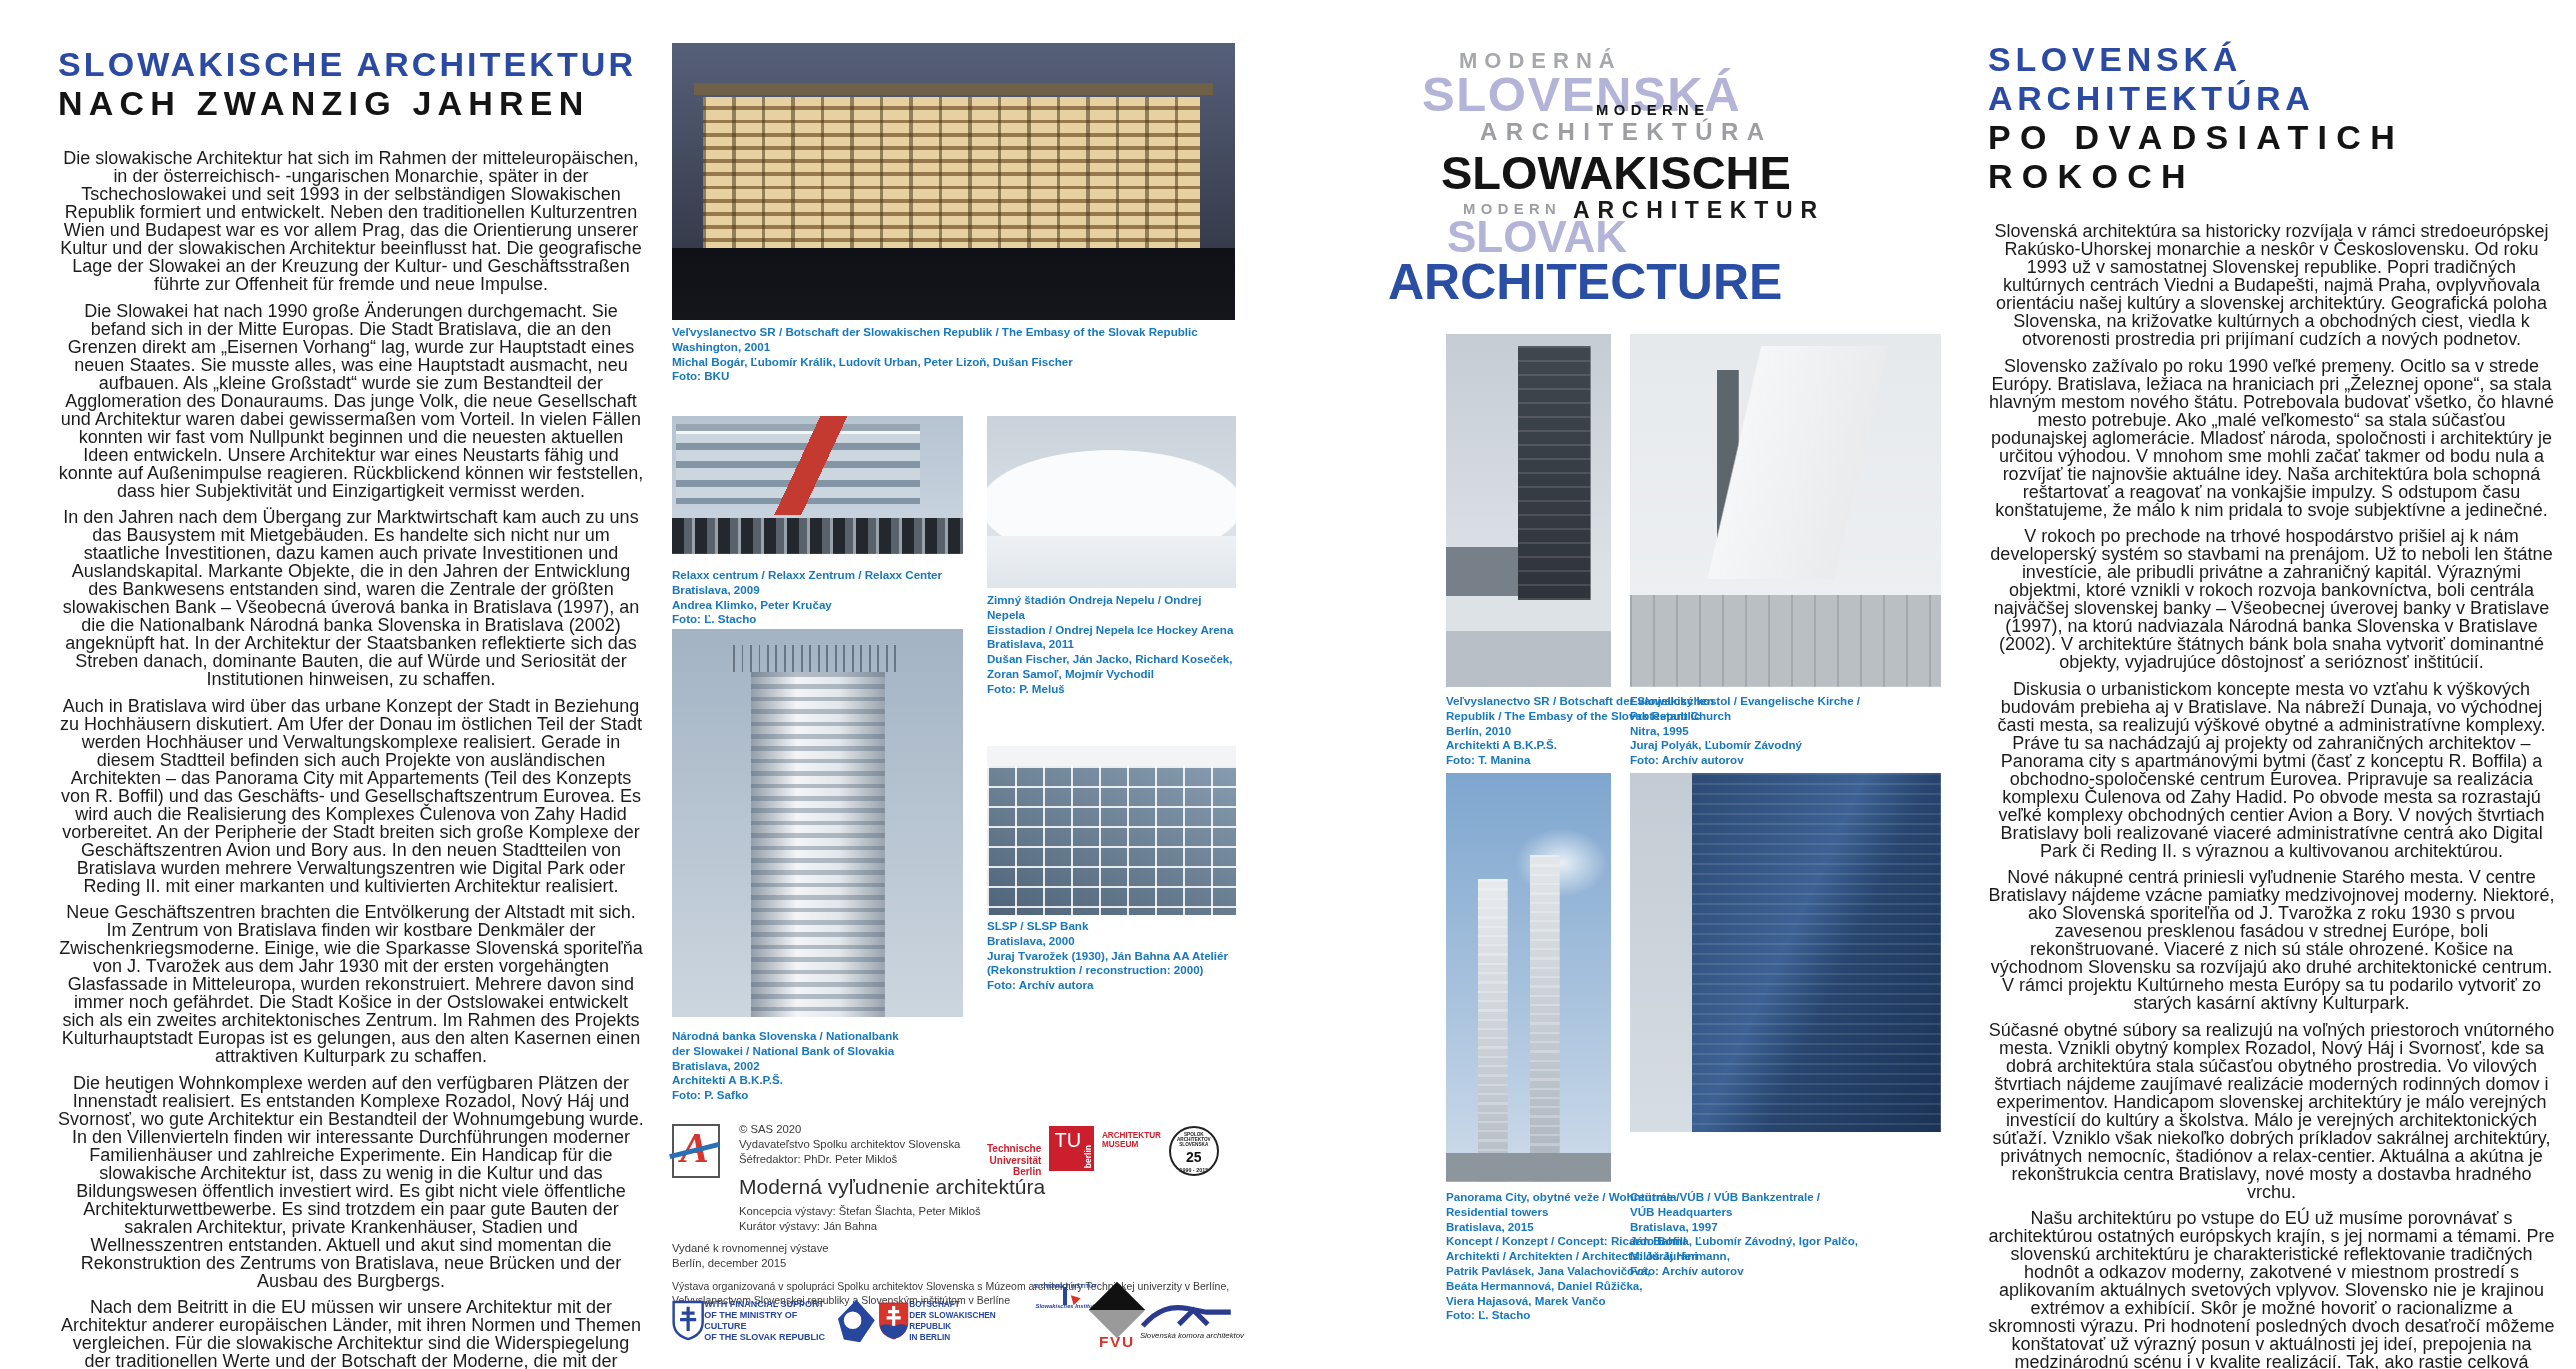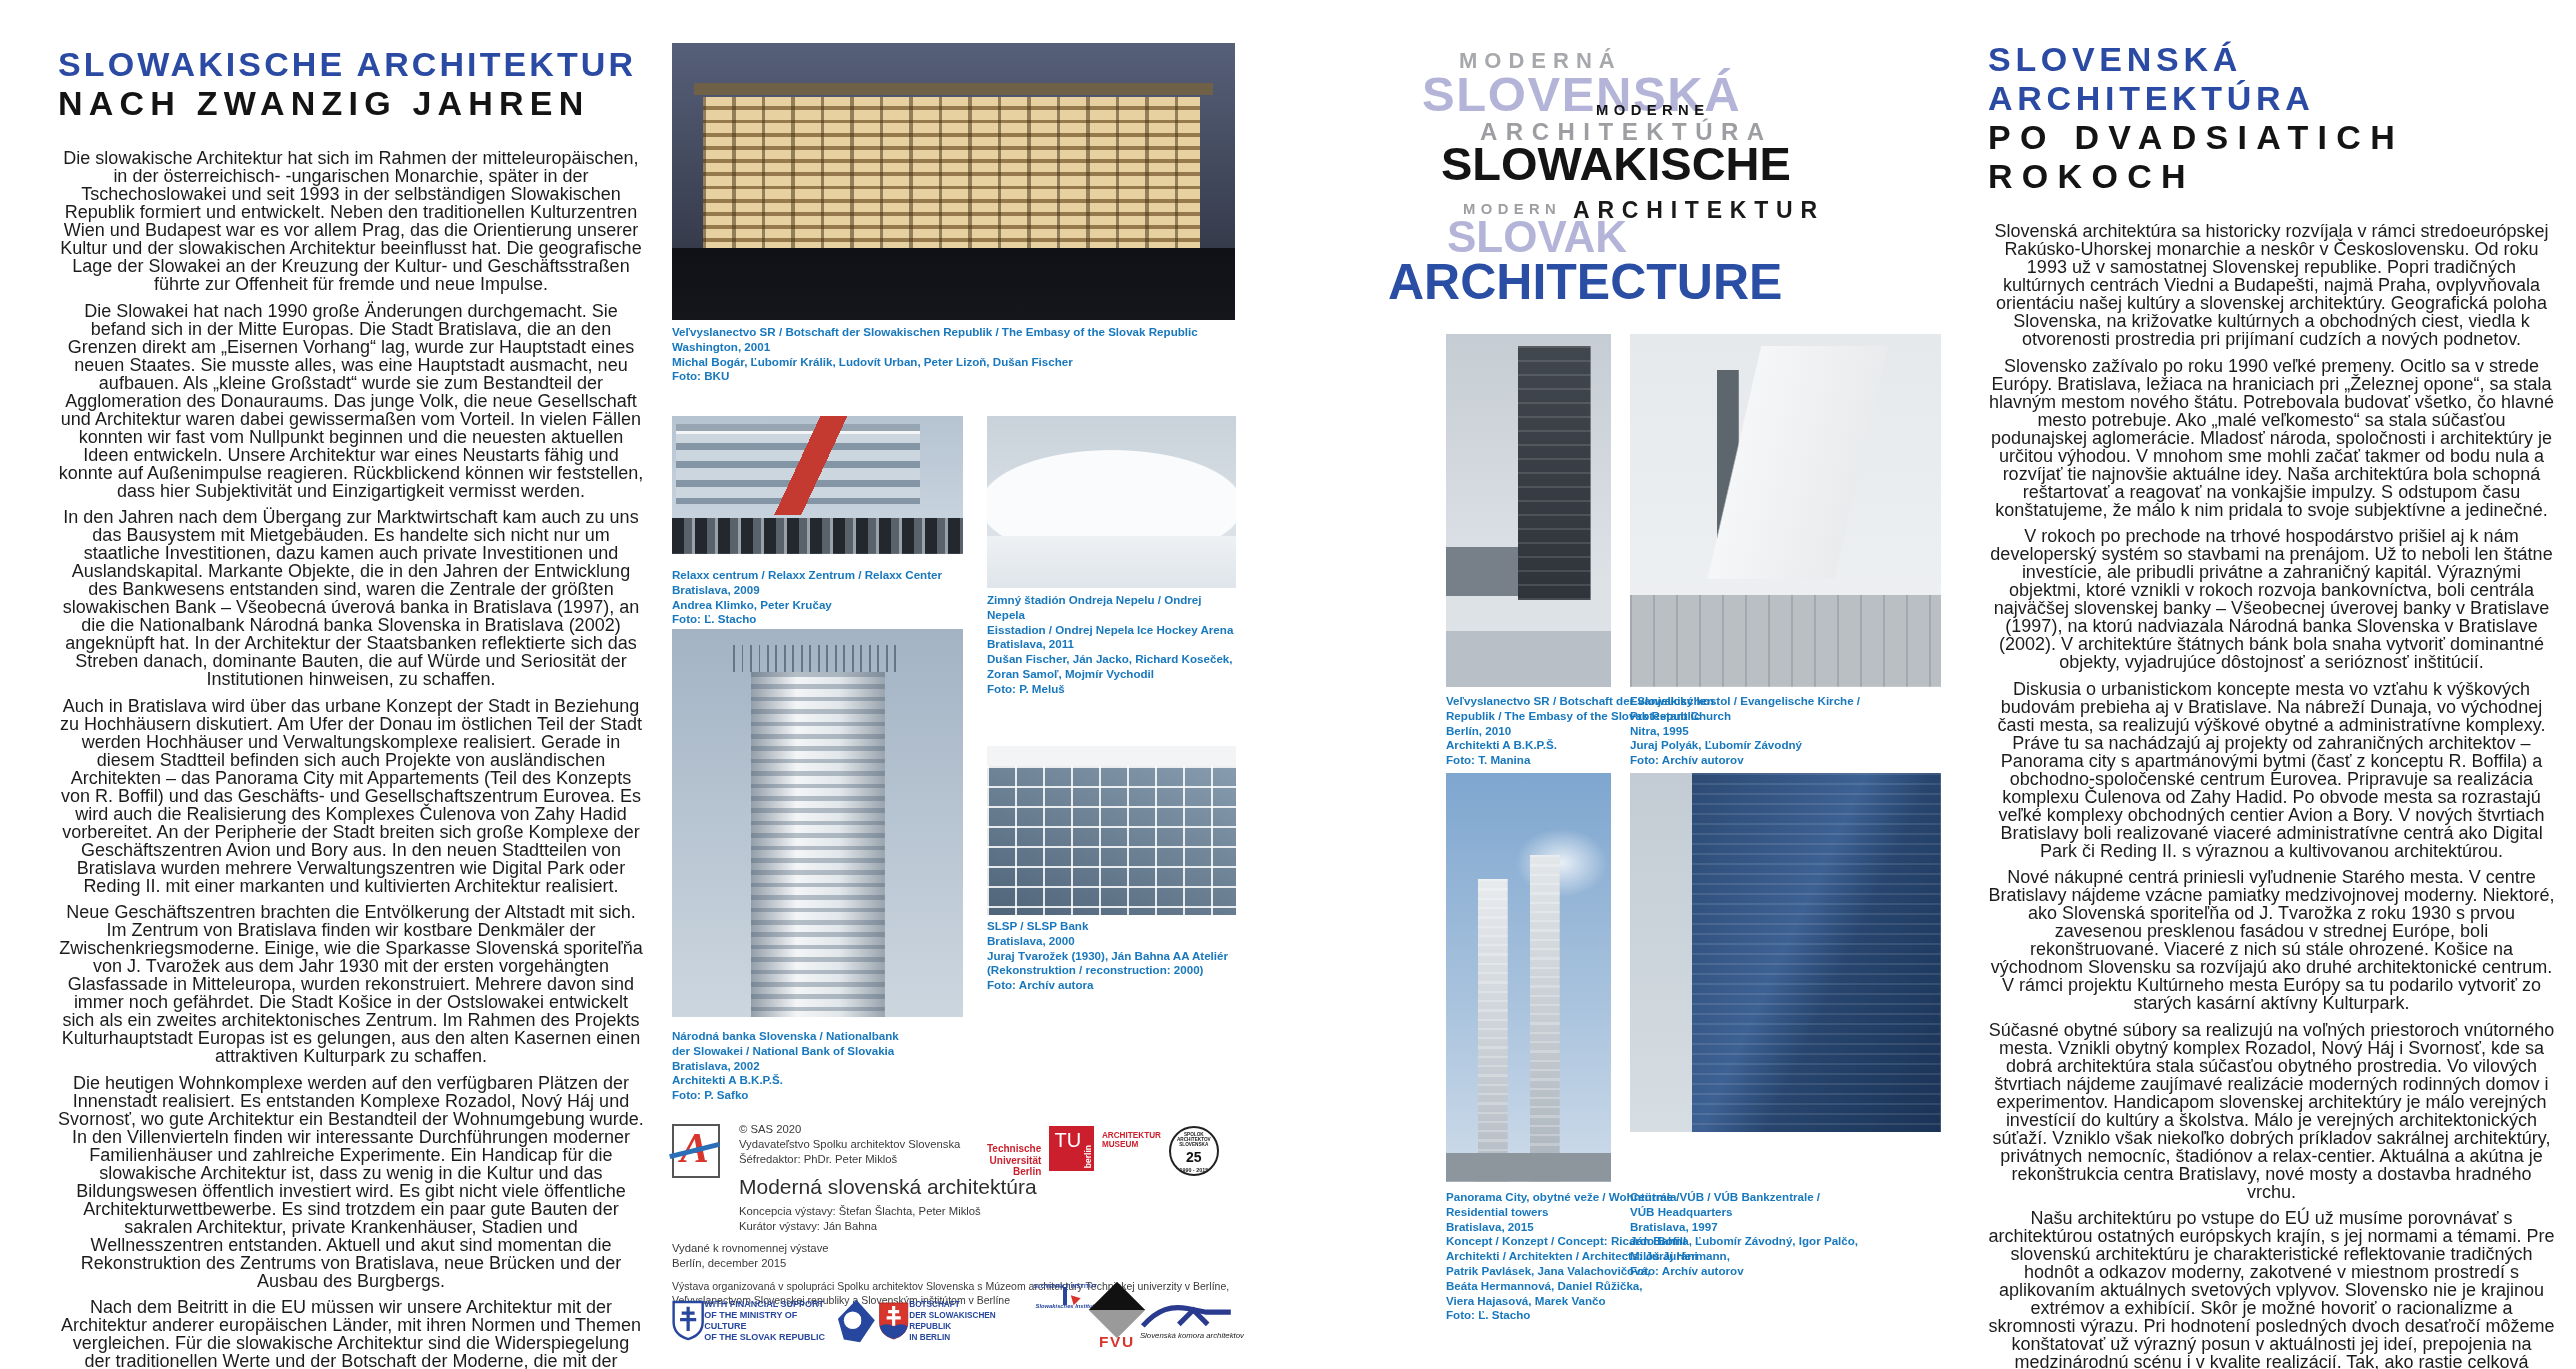--- a/index.html
+++ b/index.html
@@ -93,21 +93,21 @@
   .komora{text-align:center;width:116px;}
   .komora .label{font-size:7.8px;font-style:italic;color:#222;margin-top:0;}
   
   .col-middle{left:1446px;top:43px;width:497px;height:1327px;}
   .title-art{position:absolute;left:-58px;top:0;width:559px;height:283px;}
   .title-art span{position:absolute;font-weight:bold;white-space:nowrap;}
   .w-moderna{left:71px;top:5.4px;font-size:22px;letter-spacing:7px;color:#a6a8ab;}
   .w-slovenska{left:34px;top:23px;font-size:49px;color:#b4b4d9;letter-spacing:1.6px;z-index:1;}
   .w-moderne{left:208px;top:59px;font-size:14.8px;letter-spacing:5.4px;color:#141414;z-index:2;}
   .w-architektura{left:92px;top:75px;font-size:24px;letter-spacing:8.5px;color:#9c9ea1;z-index:2;}
-  .w-slowakische{left:53px;top:93px;font-size:47px;color:#141414;z-index:3;}
+  .w-slowakische{left:53px;top:102px;font-size:47px;color:#141414;z-index:3;}
   .w-architektur{left:185px;top:154px;font-size:23px;letter-spacing:7.8px;color:#1a1a1a;z-index:3;}
   .w-modern{left:75px;top:158px;font-size:14.8px;letter-spacing:5.4px;color:#9c9ea1;}
   .w-slovak{left:59px;top:169px;font-size:44px;color:#b4b4d9;z-index:1;}
   .w-architecture{left:0px;top:210px;font-size:50px;color:#2b4ea5;z-index:2;}
   #m-p1{left:0;top:291px;width:165px;height:353px;
     background:
       repeating-linear-gradient(180deg,rgba(255,255,255,.12) 0 2.3px,rgba(0,0,0,0) 2.3px 14px) 78% 12% / 44% 72% no-repeat,
       linear-gradient(180deg,#41474f,#2f343b) 78% 12% / 44% 72% no-repeat,
       linear-gradient(#777f88,#777f88) 0 70% / 60% 14% no-repeat,
       linear-gradient(#b9bfc6,#b9bfc6) 0 100% / 100% 16% no-repeat,
@@ -196,21 +196,21 @@
 
     <div class="credits">
       <div class="sas-box">
         <span class="a">A</span>
         <span class="bar"></span>
       </div>
       <div class="credits-text">
         <div class="credit-block">© SAS 2020
 Vydavateľstvo Spolku architektov Slovenska
 Šéfredaktor: PhDr. Peter Mikloš</div>
-        <div class="credit-title">Moderná slovenská architektúra</div>
+        <div class="credit-title">Moderná vyľudnenie architektúra</div>
         <div class="credit-block">Koncepcia výstavy: Štefan Šlachta, Peter Mikloš
 Kurátor výstavy: Ján Bahna</div>
       </div>
       <div style="margin-top:4.7px;">
         <div class="credit-block">Vydané k rovnomennej výstave
 Berlín, december 2015</div>
         <div class="credit-block" style="font-size:10.5px;">Výstava organizovaná v spolupráci Spolku architektov Slovenska s Múzeom architektúry Technickej univerzity v Berlíne,
 Veľvyslanectvom Slovenskej republiky a Slovenským inštitútom v Berlíne</div>
       </div>
     </div>

